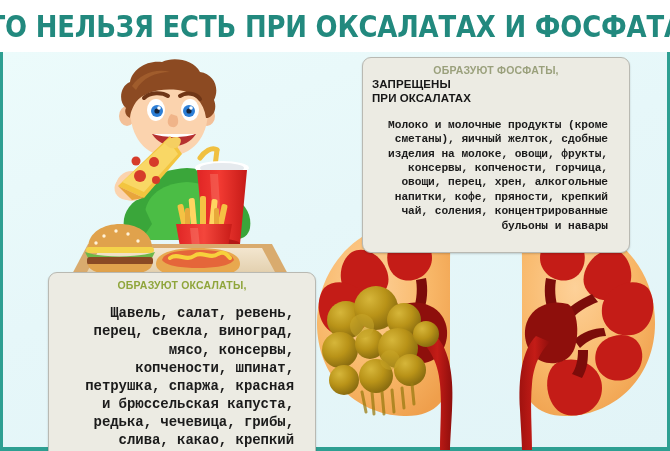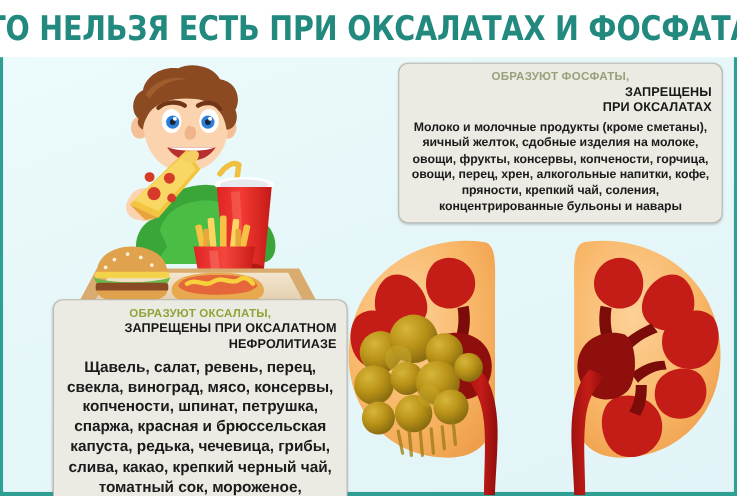--- a/index.html
+++ b/index.html
@@ -100,57 +100,58 @@
     background: #ecebe3;
     border: 1px solid #b9b9b2;
     border-radius: 9px;
     box-shadow: 0 1px 2px rgba(0,0,0,0.18);
     z-index: 20;
     padding: 6px 9px 7px 9px;
   }
   .box-phosphates {
     left: 362px;
     top: 57px;
-    width: 295px;
+    width: 268px;
   }
   .box-oxalates {
     left: 48px;
     top: 272px;
     width: 268px;
   }
 
   .eyebrow {
     text-align: center;
     font-size: 10.5px;
     font-weight: 700;
     letter-spacing: 0.2px;
     line-height: 1.25;
     margin: 0 0 1px 0;
   }
   .box-phosphates .eyebrow { color: #9aa07c; }
   .box-oxalates   .eyebrow { color: #8fa53b; }
 
   .headline {
-    text-align: right;
+    text-align: left;
     font-size: 11.5px;
     font-weight: 700;
     color: #171717;
     line-height: 1.2;
     margin: 0 0 3px 0;
     letter-spacing: 0.1px;
   }
 
   .bodytext {
     font-size: 11.2px;
     font-weight: 700;
     color: #1b1b1b;
     line-height: 1.29;
-    margin: 0;
-    text-align: center;
+    margin: 12px;
+    text-align: right;
     letter-spacing: -0.05px;
+    font-family: Liberation Mono, monospace;
   }
   .box-oxalates .bodytext { font-size: 14px; line-height: 1.30; }
 </style>
 </head>
 <body>
 
 <div id="poster">
 
   <div class="bg-panel"></div>
 
@@ -366,24 +367,20 @@
     <div class="eyebrow">ОБРАЗУЮТ ФОСФАТЫ,</div>
     <div class="headline">
       <span>ЗАПРЕЩЕНЫ</span><br>
       <span>ПРИ ОКСАЛАТАХ</span>
     </div>
     <p class="bodytext">Молоко и молочные продукты (кроме сметаны), яичный желток, сдобные изделия на молоке, овощи, фрукты, консервы, копчености, горчица, овощи, перец, хрен, алкогольные напитки, кофе, пряности, крепкий чай, соления, концентрированные бульоны и навары</p>
   </div>
 
   <div class="info-box box-oxalates">
     <div class="eyebrow">ОБРАЗУЮТ ОКСАЛАТЫ,</div>
-    <div class="headline">
-      <span>ЗАПРЕЩЕНЫ ПРИ ОКСАЛАТНОМ</span><br>
-      <span>НЕФРОЛИТИАЗЕ</span>
-    </div>
     <p class="bodytext">Щавель, салат, ревень, перец, свекла, виноград, мясо, консервы, копчености, шпинат, петрушка, спаржа, красная и брюссельская капуста, редька, чечевица, грибы, слива, какао, крепкий черный чай, томатный сок, мороженое, сельдерей, хлебный квас, изделия из сдобного теста, зеленые бобы, помидоры</p>
   </div>
 
   <div class="title-bar">
     <div class="title-text">ЧТО НЕЛЬЗЯ ЕСТЬ ПРИ ОКСАЛАТАХ И ФОСФАТАХ</div>
   </div>
 
   <div class="frame-left"></div>
   <div class="frame-right"></div>
   <div class="frame-bottom"></div>

